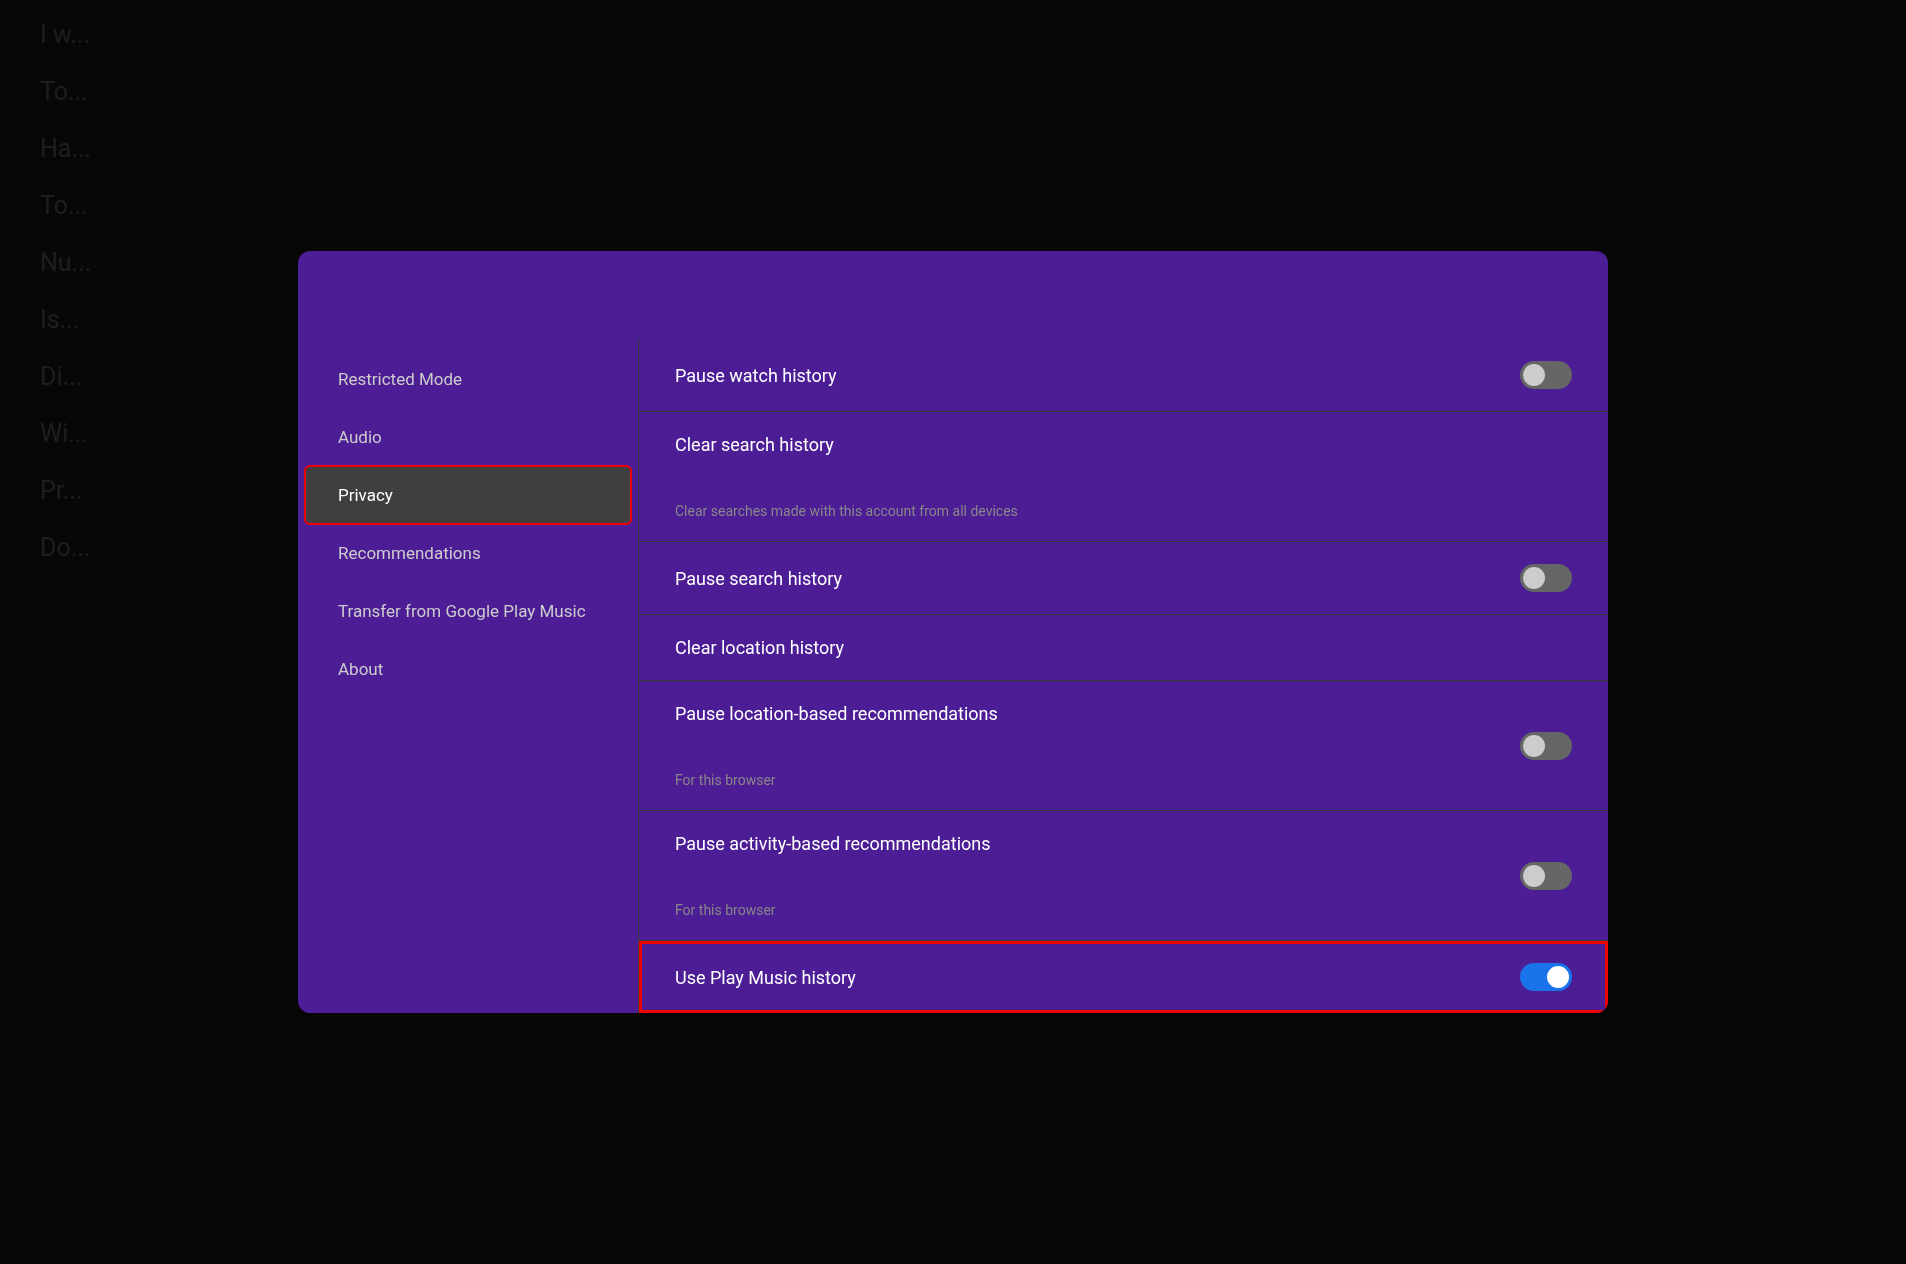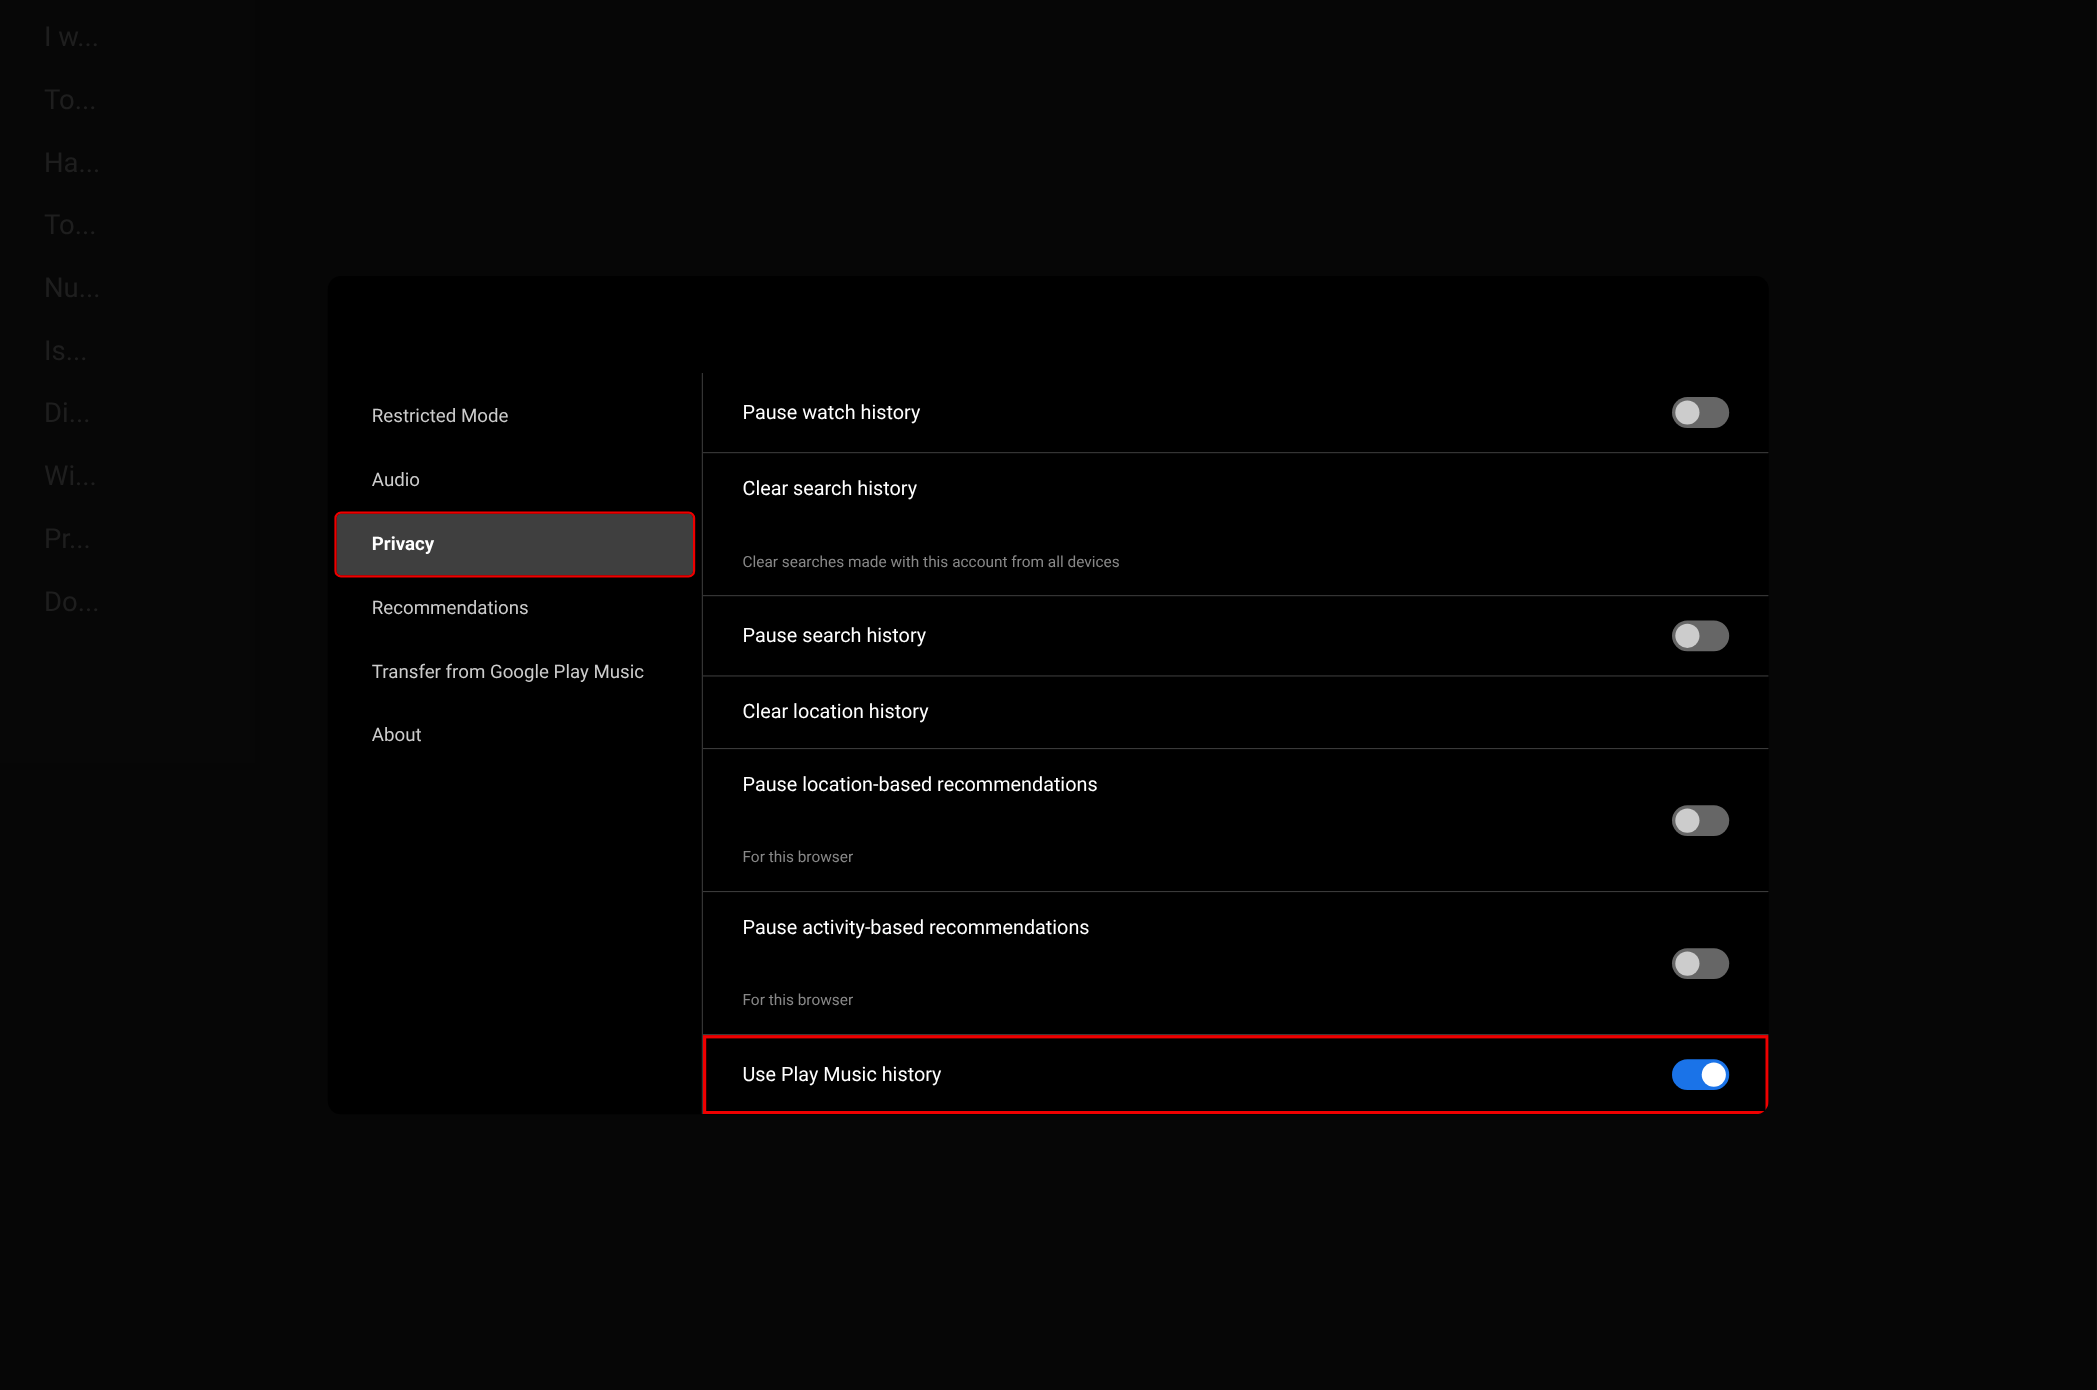--- a/index.html
+++ b/index.html
@@ -35,21 +35,21 @@
     .modal-backdrop {
       position: absolute;
       inset: 0;
       background: rgba(0,0,0,0.6);
       display: flex;
       align-items: center;
       justify-content: center;
     }
 
     .modal {
-      background: #000000;
+      background: #4c1d95;
       border-radius: 12px;
       width: 1310px;
       max-height: 920px;
       display: flex;
       flex-direction: column;
       overflow: hidden;
       position: relative;
     }
 
     .modal-header {
@@ -98,21 +98,21 @@
       color: #ccc;
       font-size: 17px;
       cursor: pointer;
       border-radius: 4px;
       margin: 2px 8px;
     }
 
     .sidebar-item.active {
       background: #3f3f3f;
       color: #fff;
-      font-weight: 700;
+      font-weight: 400;
       outline: 2px solid #e00;
       outline-offset: 0px;
     }
 
     
     .content {
       flex: 1;
       overflow-y: auto;
       border-left: 1px solid #3a3a3a;
     }

